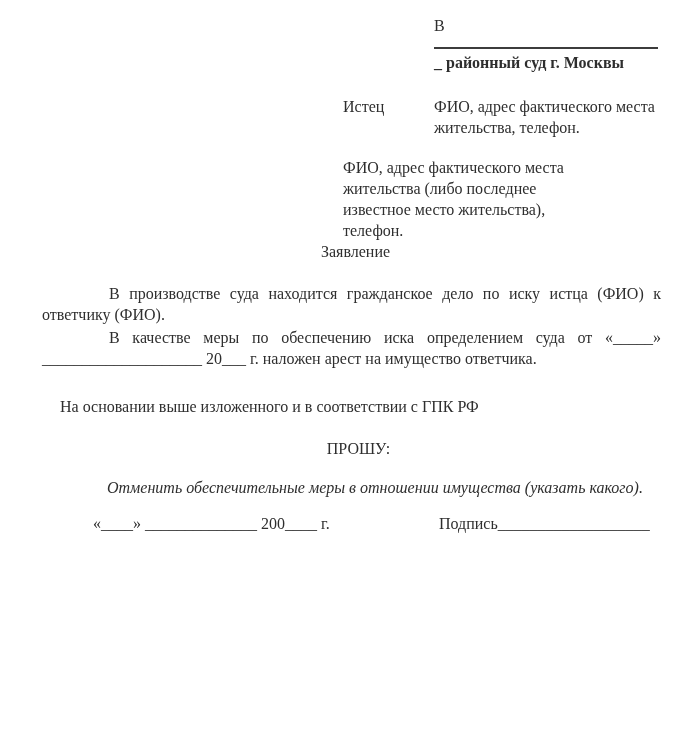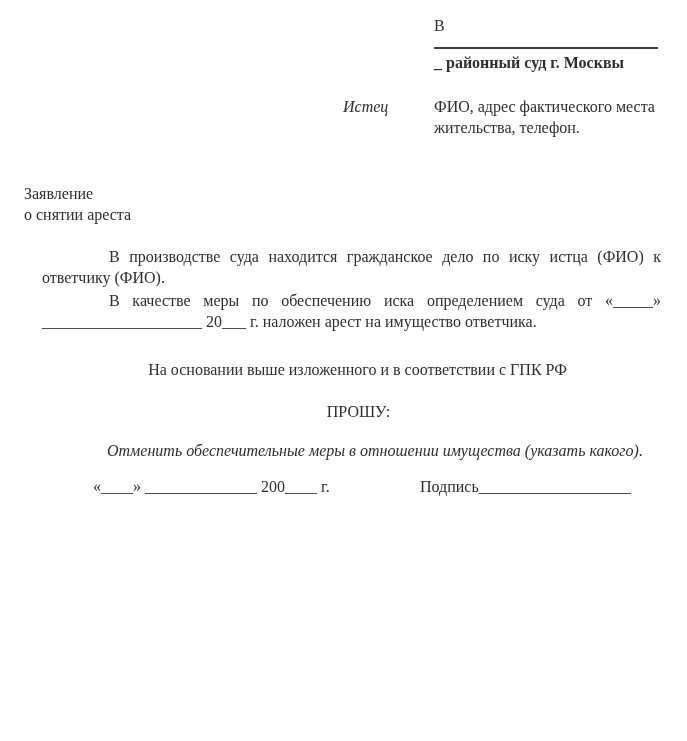--- a/index.html
+++ b/index.html
@@ -28,91 +28,89 @@
     width: 224px;
     border-top: 2px solid #3c3c3c;
     margin-top: 11px;
   }
   .court-line { margin-top: 3px; font-weight: bold; }
 
   
   .parties { margin-left: 343px; margin-top: 23px; }
   .party-row { display: flex; }
   .party-row + .party-row { margin-top: 19px; }
-  .party-role { width: 91px; flex: none; font-style: italic; }
+  .party-role { width: 91px; flex: none; }
   .party-details { width: 224px; }
 
   
   .title-block {
-    margin-top: 26px;
     padding-left: 24px;
+    text-align: center;
   }
 
   
   .body-block {
     margin-left: 40px;
     width: 623px;
     margin-top: 21px;
   }
   .body-block p, .demand {
     margin: 2px;
     text-align: justify;
     text-indent: 67px;
   }
 
   .basis-line {
     margin-top: 27px;
-    padding-left: 20px;
-    text-align: center;
-    margin-left: 8px;
+    padding-left: 60px;
   }
   .request-heading {
     margin-top: 21px;
     padding-left: 30px;
     text-align: center;
   }
   .demand {
     margin-top: 18px;
     margin-left: 40px;
     width: 623px;
     font-style: italic;
   }
 
   
   .footer-line {
     position: relative;
     margin-top: 15px;
     height: 21px;
   }
   .date-part { position: absolute; left: 93px; white-space: nowrap; font-family: Liberation Serif, serif; }
-  .signature-part { position: absolute; left: 420px; white-space: nowrap; }
+  .signature-part { position: absolute; left: 439px; white-space: nowrap; }
 </style>
 </head>
 <body>
 
 <div class="page">
 
   <div class="header">
     <div class="to-line">В</div>
     <div class="rule"></div>
     <div class="court-line">_ районный суд г. Москвы</div>
   </div>
 
   <div class="parties">
     <div class="party-row">
       <div class="party-role">Истец</div>
       <div class="party-details">ФИО, адрес фактического места жительства, телефон.</div>
     </div>
     <div class="party-row">
+      <div class="party-details">ФИО, адрес фактического места жительства (либо последнее известное место жительства), телефон.</div>
     </div>
   </div>
 
   <div class="title-block">
     <div>Заявление</div>
-    <div>о снятии ареста</div>
   </div>
 
   <div class="body-block">
     <p>В производстве суда находится гражданское дело по иску истца (ФИО) к ответчику (ФИО).</p>
     <p>В качестве меры по обеспечению иска определением суда от «_____» ____________________ 20___ г. наложен арест на имущество ответчика.</p>
   </div>
 
   <div class="basis-line">На основании выше изложенного и в соответствии с ГПК РФ</div>
 
   <div class="request-heading">ПРОШУ:</div>

